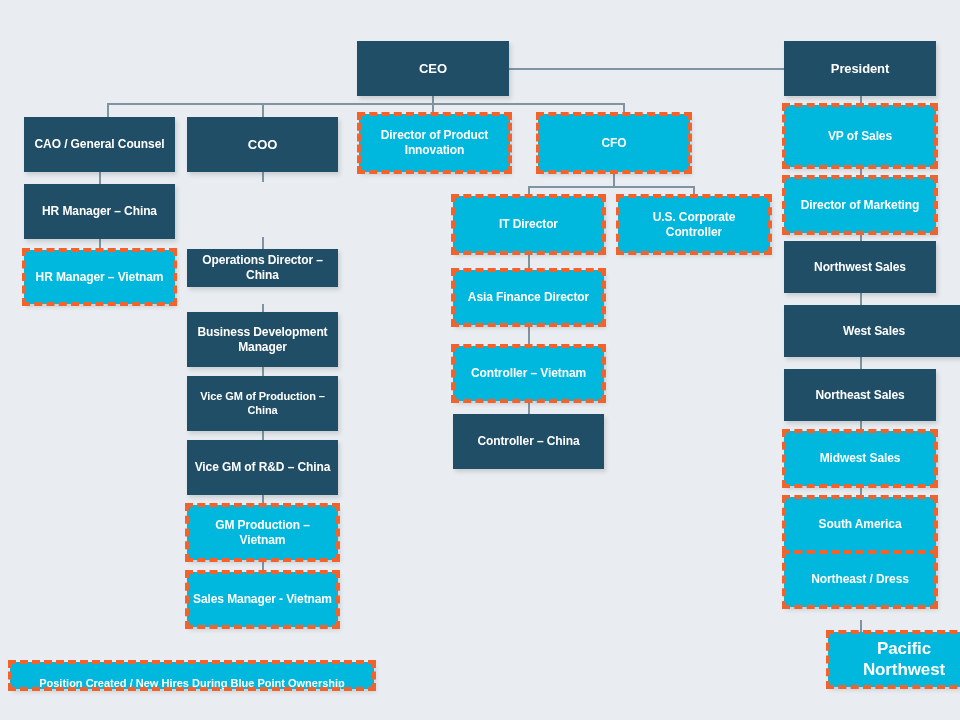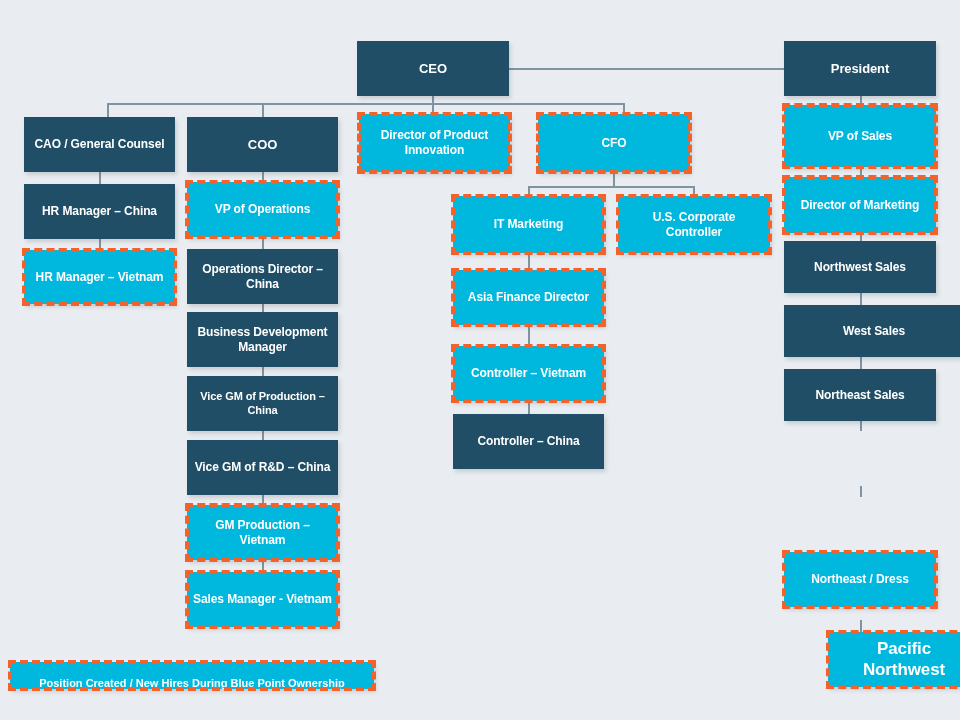--- a/index.html
+++ b/index.html
@@ -121,36 +121,33 @@
     </div>
     <div class="node new" style="left: 538px; top: 114px; width: 152px; height: 58px; font-size: 12px;">
       <span class="lbl">CFO</span>
     </div>
     <div class="node new" style="left: 784px; top: 105px; width: 152px; height: 62px; font-size: 12px;">
       <span class="lbl">VP of Sales</span>
     </div>
     <div class="node dark" style="left: 24px; top: 184px; width: 151px; height: 55px; font-size: 12px;">
       <span class="lbl">HR Manager – China</span>
     </div>
-    <div class="node new" style="left: 187px; top: 182px; width: 151px; height: 55px; font-size: 12px;">
-      <span class="lbl">VP of Operations</span>
-    </div>
     <div class="node new" style="left: 453px; top: 196px; width: 151px; height: 57px; font-size: 12px;">
-      <span class="lbl">IT Marketing</span>
+      <span class="lbl">IT Director</span>
     </div>
     <div class="node new" style="left: 618px; top: 196px; width: 152px; height: 57px; font-size: 12px;">
       <span class="lbl">U.S. Corporate Controller</span>
     </div>
     <div class="node new" style="left: 784px; top: 177px; width: 152px; height: 56px; font-size: 12px;">
       <span class="lbl">Director of Marketing</span>
     </div>
     <div class="node new" style="left: 24px; top: 250px; width: 151px; height: 54px; font-size: 12px;">
       <span class="lbl">HR Manager – Vietnam</span>
     </div>
-    <div class="node dark" style="left: 187px; top: 249px; width: 151px; height: 55px; font-size: 12px;">
+    <div class="node dark" style="left: 187px; top: 249px; width: 151px; height: 38px; font-size: 12px;">
       <span class="lbl">Operations Director – China</span>
     </div>
     <div class="node new" style="left: 453px; top: 270px; width: 151px; height: 55px; font-size: 12px;">
       <span class="lbl">Asia Finance Director</span>
     </div>
     <div class="node dark" style="left: 784px; top: 241px; width: 152px; height: 52px; font-size: 12px;">
       <span class="lbl">Northwest Sales</span>
     </div>
     <div class="node dark" style="left: 187px; top: 312px; width: 151px; height: 55px; font-size: 12px;">
       <span class="lbl">Business Development Manager</span>
@@ -166,22 +163,28 @@
     </div>
     <div class="node dark" style="left: 453px; top: 414px; width: 151px; height: 55px; font-size: 12px;">
       <span class="lbl">Controller – China</span>
     </div>
     <div class="node dark" style="left: 784px; top: 369px; width: 152px; height: 52px; font-size: 12px;">
       <span class="lbl">Northeast Sales</span>
     </div>
     <div class="node dark" style="left: 187px; top: 440px; width: 151px; height: 55px; font-size: 12px;">
       <span class="lbl">Vice GM of R&amp;D  – China</span>
     </div>
+    <div class="node new" style="left: 784px; top: 431px; width: 152px; height: 55px; font-size: 12px;">
+      <span class="lbl">Midwest Sales</span>
+    </div>
     <div class="node new" style="left: 187px; top: 505px; width: 151px; height: 55px; font-size: 12px;">
       <span class="lbl">GM Production – Vietnam</span>
+    </div>
+    <div class="node new" style="left: 784px; top: 497px; width: 152px; height: 55px; font-size: 12px;">
+      <span class="lbl">South America</span>
     </div>
     <div class="node new" style="left: 187px; top: 572px; width: 151px; height: 55px; font-size: 12px; justify-content: center;">
       <span class="lbl">Sales Manager  - Vietnam</span>
     </div>
     <div class="node new" style="left: 784px; top: 552px; width: 152px; height: 55px; font-size: 12px;">
       <span class="lbl">Northeast / Dress</span>
     </div>
     <div class="node new" style="left: 828px; top: 632px; width: 152px; height: 55px; font-size: 17px;">
       <span class="lbl">Pacific  Northwest</span>
     </div>

